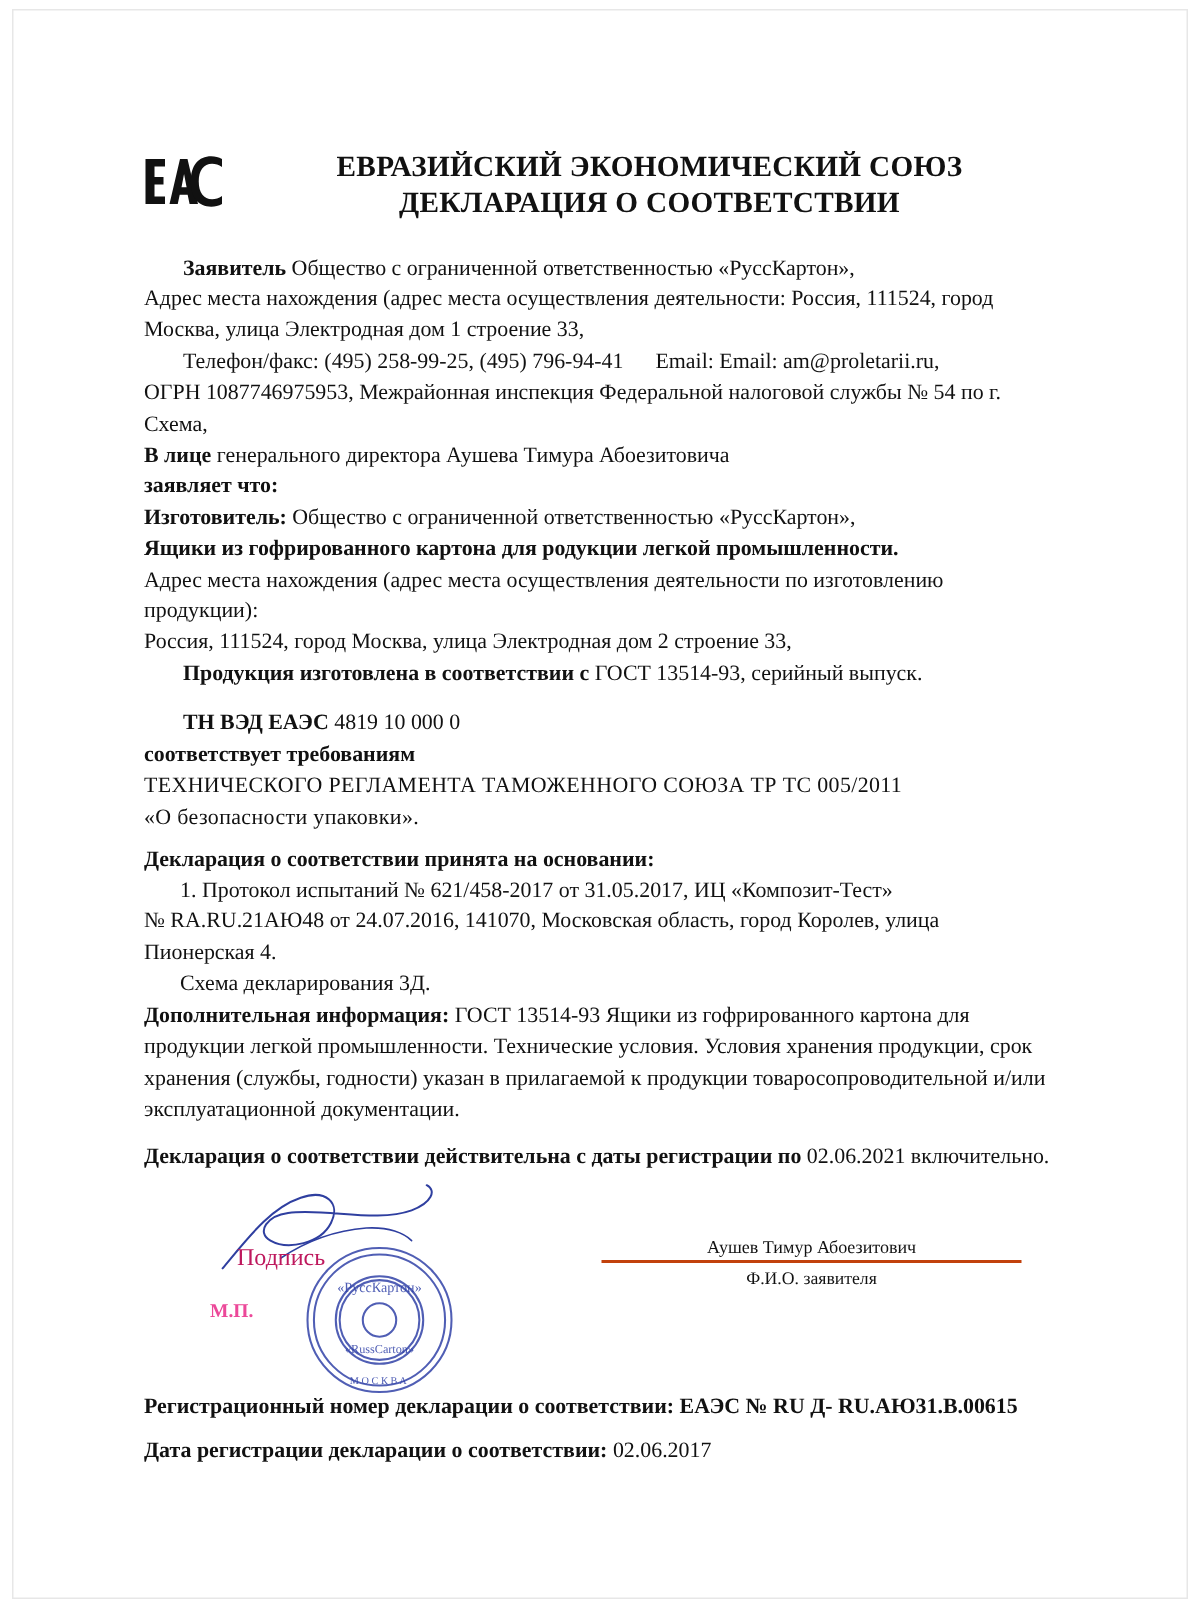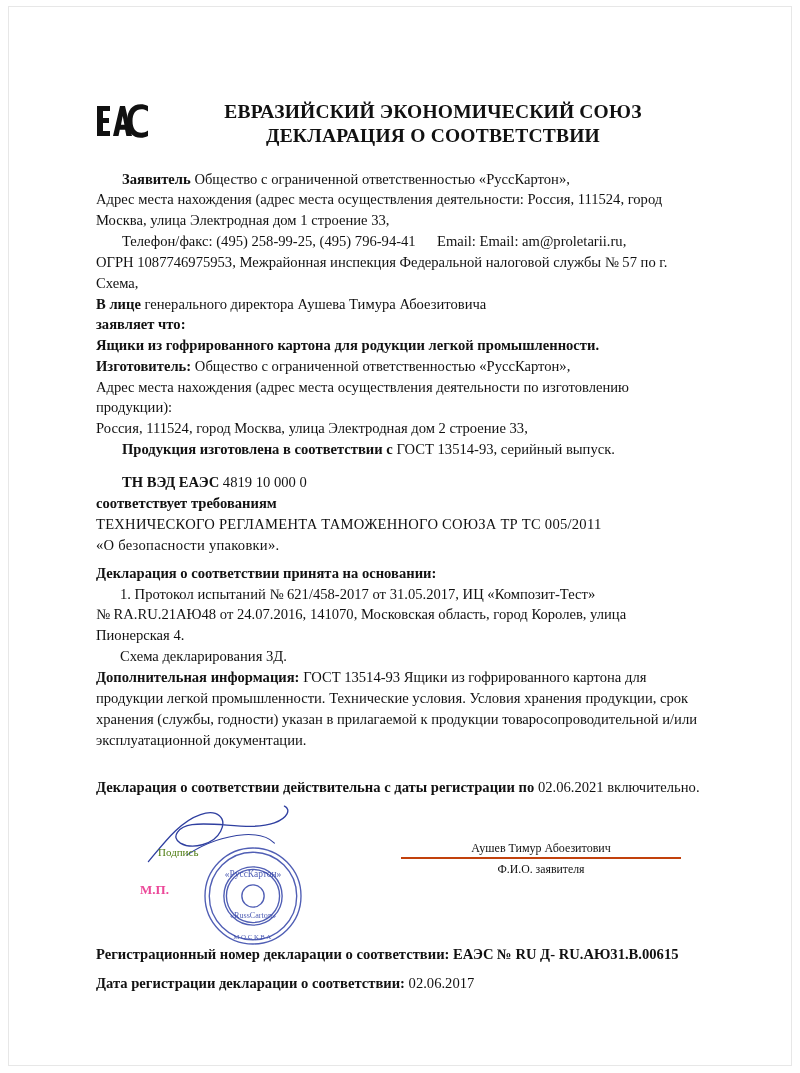--- a/index.html
+++ b/index.html
@@ -75,21 +75,21 @@
     line-height: 1.36;
   }
   .p { margin: 0 0 1px 0; }
   .p.indent { text-indent: 26px; }
   .b { font-weight: bold; }
   .gap-sm { height: 7px; }
   .gap-md { height: 13px; }
   .spaced { letter-spacing: 0.25px; }
   .wide-space { display: inline-block; width: 14px; }
   .list-item { text-indent: 24px; }
-  .valid-line { margin-top: 28px; }
+  .valid-line { margin-top: 12px; }
 
   
   .sign-area {
     position: relative;
     height: 132px;
     margin-top: 12px;
   }
   .sign-name-wrap {
     position: absolute;
     right: 22px;
@@ -105,22 +105,22 @@
     min-width: 260px;
   }
   .sign-caption {
     font-size: 11.8px;
     margin-top: 3px;
   }
   .sign-label {
     position: absolute;
     left: 62px;
     top: 36px;
-    font-size: 11px;
-    color: #4d7c0f;
+    font-size: 16px;
+    color: #be185d;
   }
   .mp-label {
     position: absolute;
     left: 44px;
     top: 72px;
     font-size: 13px;
     font-weight: bold;
     color: #ec4899;
   }
   .stamp {
@@ -174,33 +174,33 @@
         <span class="b">Заявитель</span>
         <span>Общество с ограниченной ответственностью «РуссКартон»,</span>
       </div>
       <div class="p">Адрес места нахождения (адрес места осуществления деятельности: Россия, 111524, город</div>
       <div class="p">Москва, улица Электродная дом 1 строение 33,</div>
       <div class="p indent">
         <span>Телефон/факс: (495) 258-99-25, (495) 796-94-41</span>
         <span class="wide-space"></span>
         <span>Email: Email: am@proletarii.ru,</span>
       </div>
-      <div class="p">ОГРН 1087746975953, Межрайонная инспекция Федеральной налоговой службы № 57 по г.</div>
+      <div class="p">ОГРН 1087746975953, Межрайонная инспекция Федеральной налоговой службы № 54 по г.</div>
       <div class="p">Схема,</div>
       <div class="p">
         <span class="b">В лице</span>
         <span>генерального директора Аушева Тимура Абоезитовича</span>
       </div>
       <div class="p b">заявляет что:</div>
-      <div class="p b">Ящики из гофрированного картона для родукции легкой промышленности.</div>
-
       <div class="p">
         <span class="b">Изготовитель:</span>
         <span>Общество с ограниченной ответственностью  «РуссКартон»,</span>
       </div>
+
+      <div class="p b">Ящики из гофрированного картона для родукции легкой промышленности.</div>
       <div class="p">Адрес места нахождения (адрес места осуществления деятельности по изготовлению продукции):</div>
       <div class="p">Россия, 111524, город Москва, улица Электродная дом 2 строение 33,</div>
 
       <div class="p indent">
         <span class="b">Продукция изготовлена в соответствии с</span>
         <span>ГОСТ 13514-93, серийный выпуск.</span>
       </div>
 
       <div class="gap-md"></div>
 

